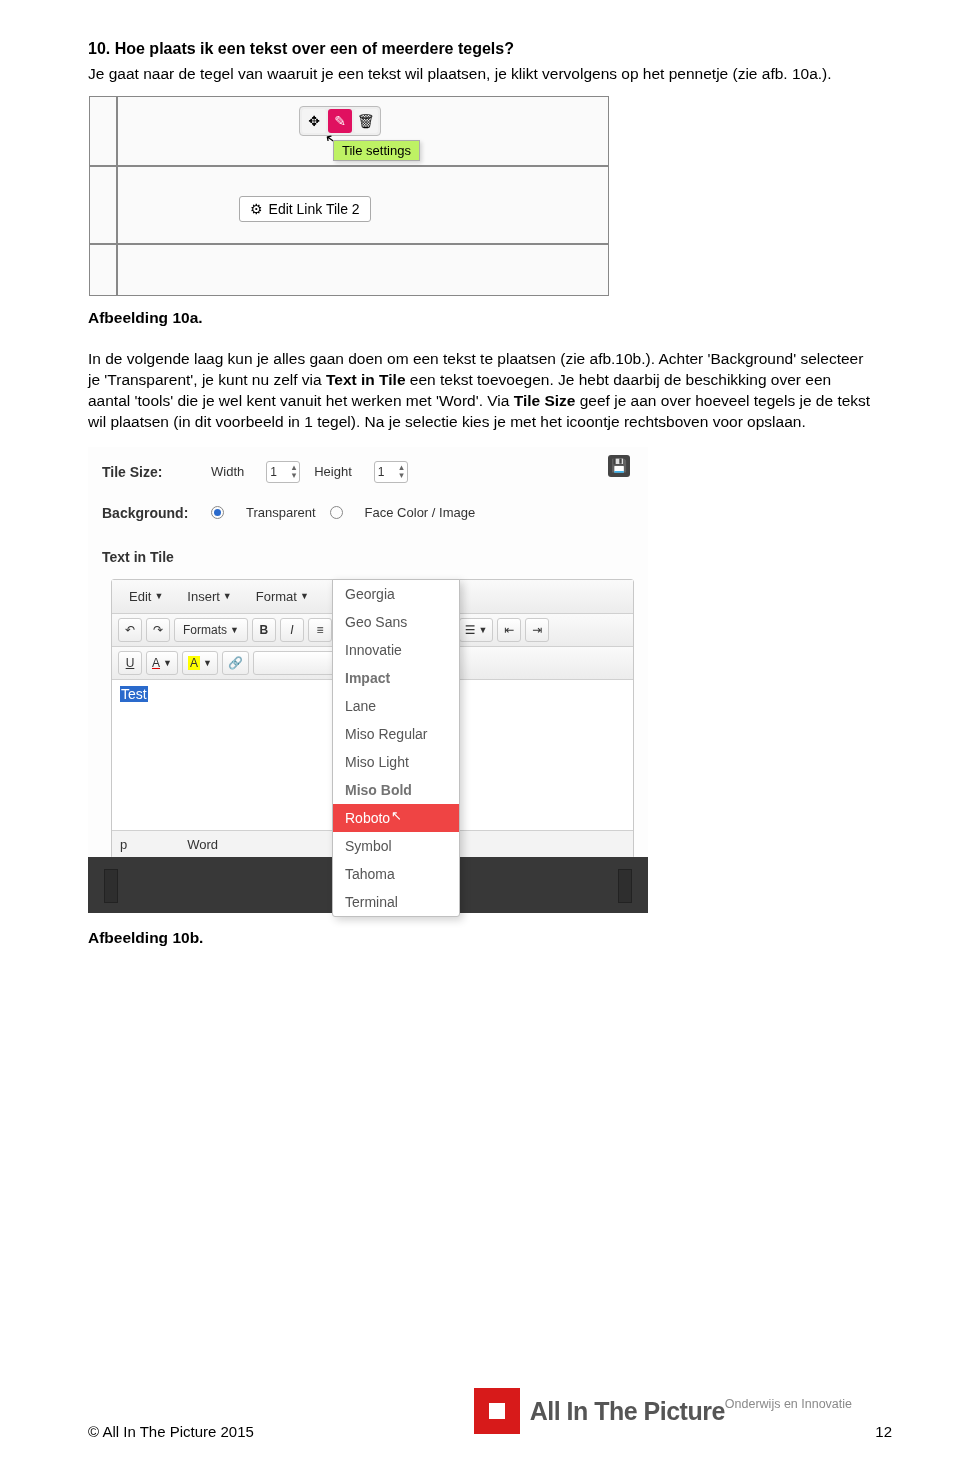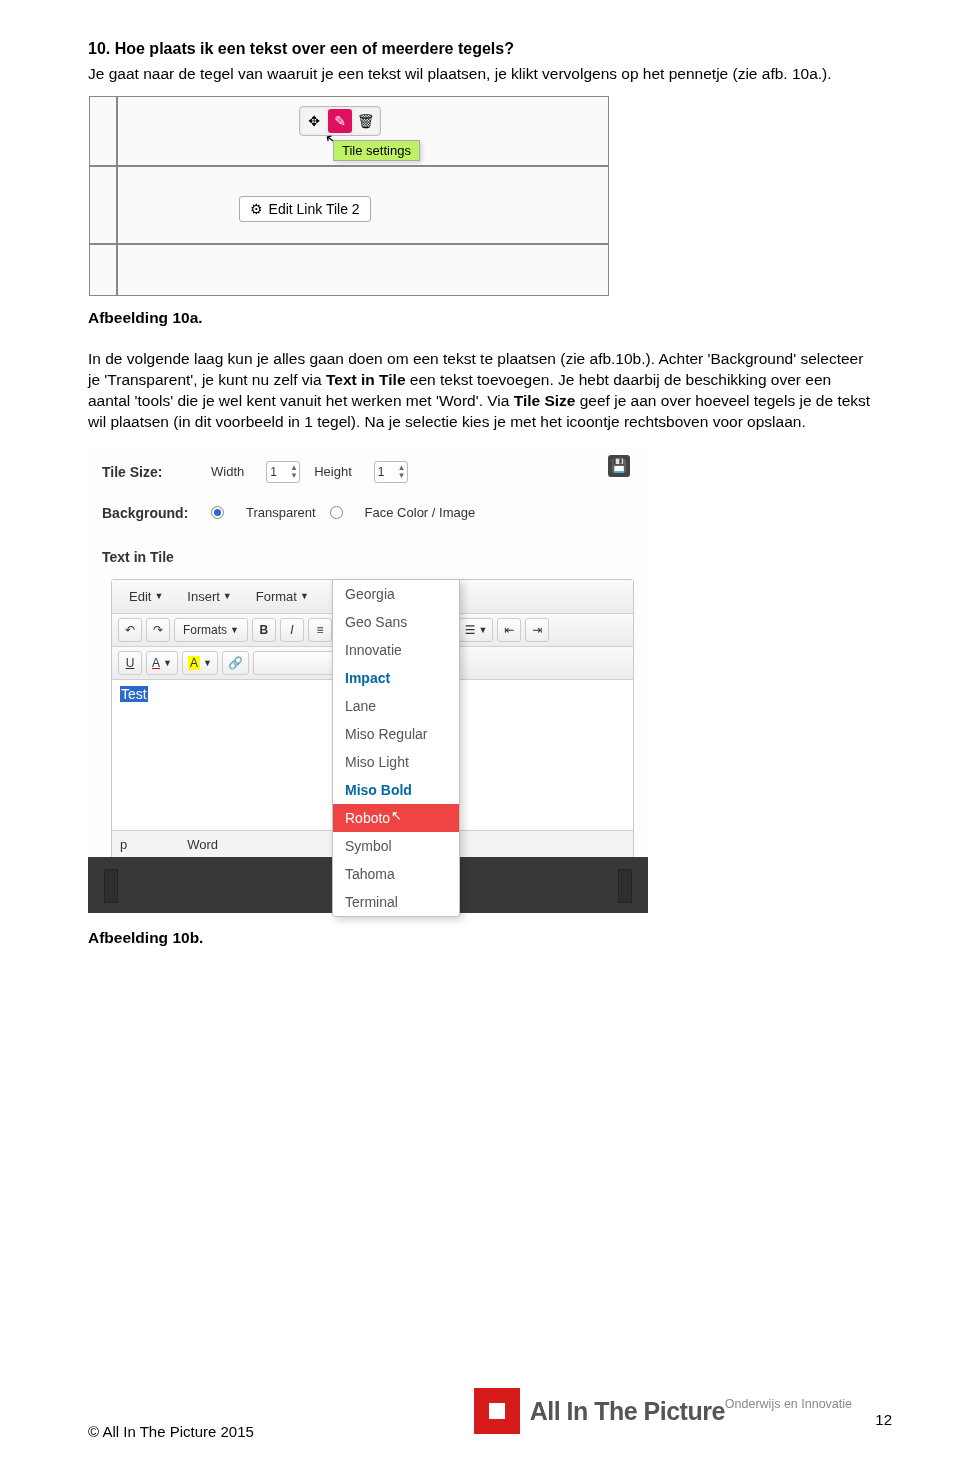--- a/index.html
+++ b/index.html
@@ -153,21 +153,21 @@
     left: 230px; top: 0px;
     width: 128px;
     background:#fff; border:1px solid #c0c0c0; border-radius:0 0 3px 3px;
     box-shadow: 3px 3px 8px rgba(0,0,0,0.18);
     z-index: 5;
     font-size:14px;
   }
   .fontdrop .fitem {
     padding: 6px 12px; color:#555;
   }
-  .fontdrop .fitem.bolditem { font-weight:bold; color:#0369a1;}
+  .fontdrop .fitem.bolditem { font-weight:bold; color:#737373;}
   .fontdrop .fitem.sel {
     background:#ef4444; color:#fff; position:relative;
   }
   .fontdrop .fitem.sel .hand {
     position:absolute; left:58px; top:4px; font-size:13px; color:#fff;
   }
   .editor-relative { position: relative; padding-left: 9px; }
 
   .darkstrip {
     height: 56px; background:#383838; margin-top:-2px;
@@ -177,21 +177,21 @@
     position:absolute; top:12px; width:14px; height:34px;
     border:1px solid #222; background:#2e2e2e;
   }
 
   
   .footer {
     position: absolute; bottom: 20px; left: 88px; right: 68px;
     display:flex; align-items:flex-end; justify-content:space-between;
   }
   .copy { font-size: 15px; margin-top: 28px; }
-  .pnum { font-size: 15px; position:absolute; right:0; bottom:12px;}
+  .pnum { font-size: 15px; position:absolute; right:0; bottom:0;}
   .logo {
     display:flex; align-items:center; gap:10px;
     position:absolute; right:40px; bottom:6px;
   }
   .logosq {
     width:46px; height:46px; background:#d71a1a; position:relative;
     display:flex; align-items:center; justify-content:center;
   }
   .logosq::after{
     content:""; width:16px; height:16px; background:#fff;

